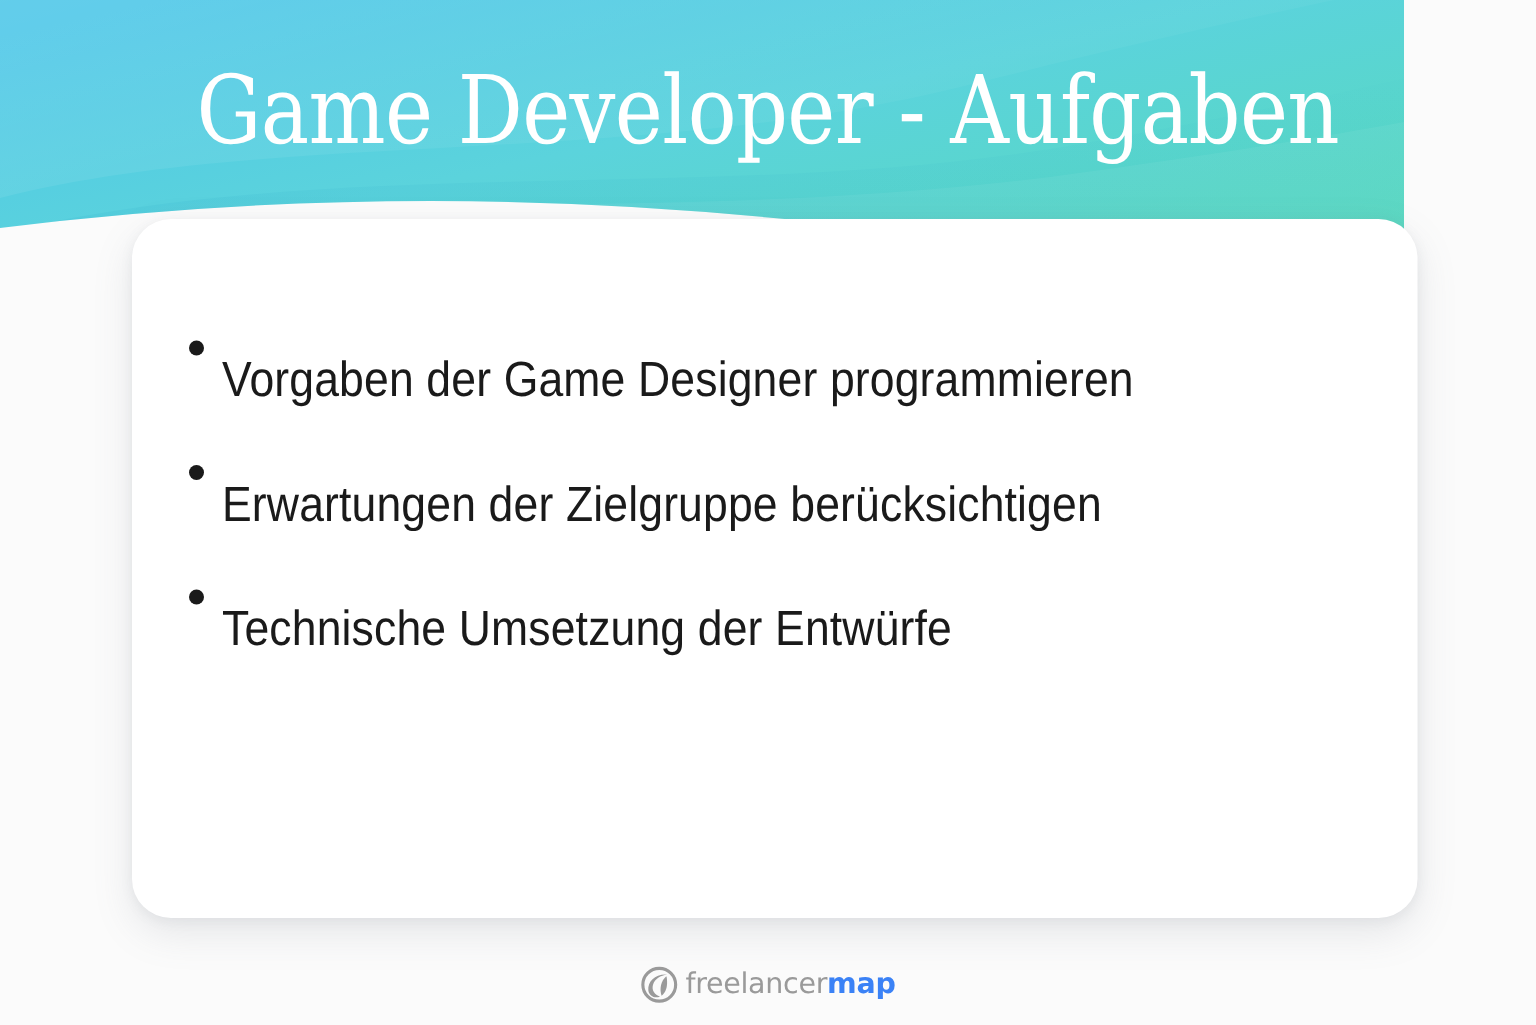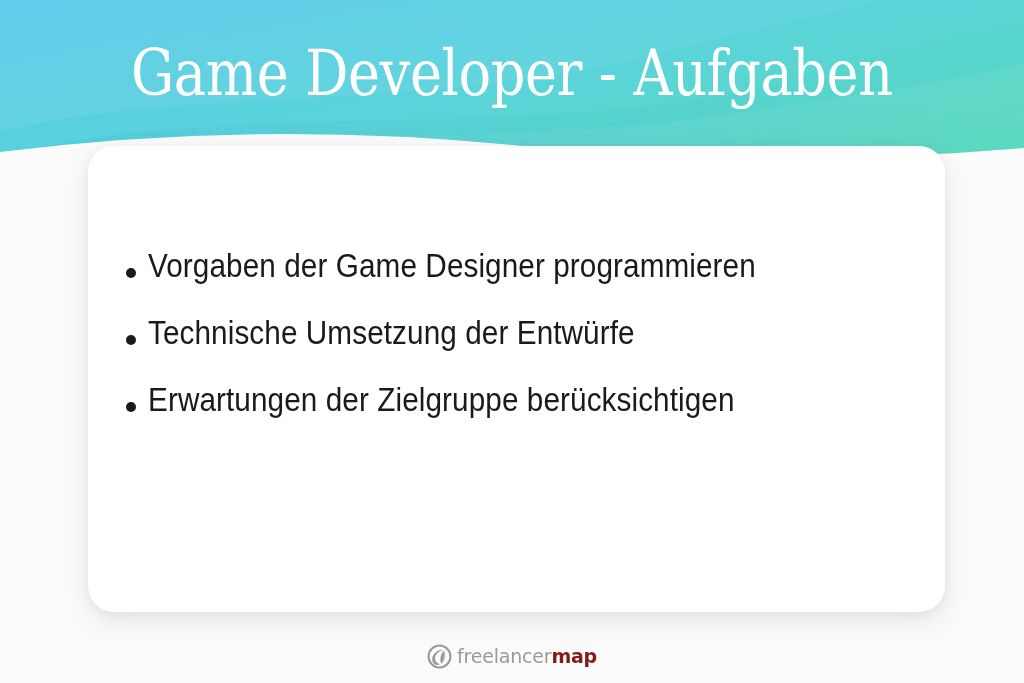--- a/index.html
+++ b/index.html
@@ -22,21 +22,21 @@
     height: 683px;
     background: #fbfbfb;
     overflow: hidden;
   }
 
   
   .header {
     position: absolute;
     left: 0;
     top: 0;
-    width: 1024px;
+    width: 936px;
     height: 175px;
     overflow: hidden;
   }
   .header-bg {
     position: absolute;
     left: 0;
     top: 0;
     width: 1024px;
     height: 175px;
   }
@@ -88,23 +88,24 @@
     list-style: none;
     margin: 0;
     padding: 0;
     position: absolute;
     left: 0;
     top: 72px;
     width: 100%;
   }
   .task-item {
     display: flex;
-    align-items: flex-end;
+    align-items: flex-start;
     height: 67px;
     padding-left: 38px;
+    margin-top: 16px;
   }
   .bullet {
     flex: 0 0 auto;
     width: 10px;
     height: 10px;
     border-radius: 50%;
     background: #1a1a1a;
     position: relative;
     top: -7px;
     margin-right: 12px;
@@ -147,21 +148,21 @@
   .logo-text {
     font-family: "DejaVu Sans", "Liberation Sans", sans-serif;
     font-size: 19px;
     letter-spacing: -0.2px;
     color: #9a9a9a;
     line-height: 1;
     white-space: nowrap;
   }
   .logo-text .lt-bold {
     font-weight: 700;
-    color: #7f1d1d;
+    color: #3b82f6;
   }
 </style>
 </head>
 <body>
 
 <div class="slide">
 
   <div class="header">
     <div class="header-bg">
       <svg width="1024" height="175" viewBox="0 0 1024 175" xmlns="http://www.w3.org/2000/svg">
@@ -202,26 +203,26 @@
   <div class="card">
     <ul class="task-list">
 
       <li class="task-item">
         <span class="bullet"></span>
         <span class="task-text">Vorgaben der Game Designer programmieren</span>
       </li>
 
       <li class="task-item">
         <span class="bullet"></span>
-        <span class="task-text">Technische Umsetzung der Entwürfe</span>
+        <span class="task-text">Erwartungen der Zielgruppe berücksichtigen</span>
       </li>
 
       <li class="task-item">
         <span class="bullet"></span>
-        <span class="task-text">Erwartungen der Zielgruppe berücksichtigen</span>
+        <span class="task-text">Technische Umsetzung der Entwürfe</span>
       </li>
 
 
 
     </ul>
   </div>
 
   <div class="footer">
     <div class="logo">
       <svg class="logo-mark" viewBox="0 0 48 48" xmlns="http://www.w3.org/2000/svg">

